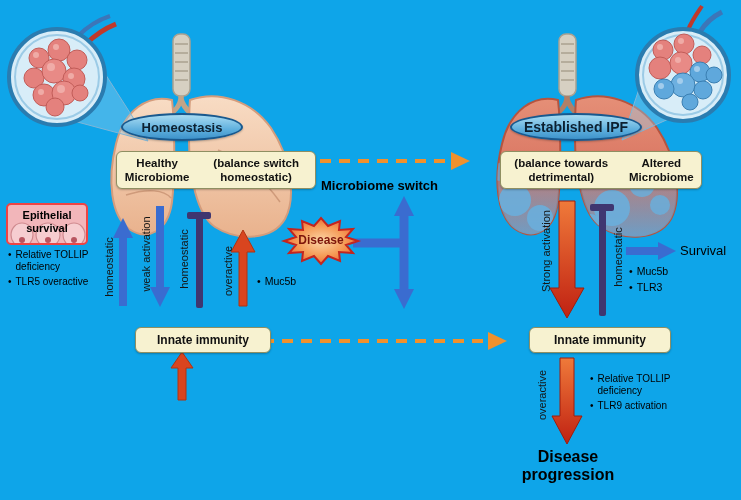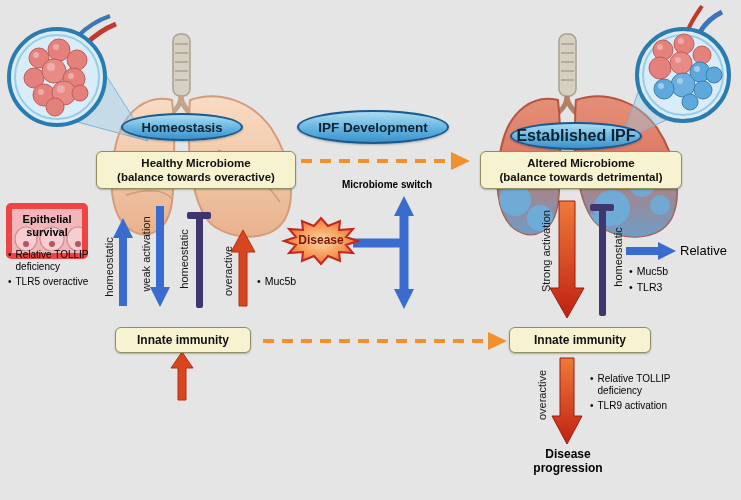--- a/index.html
+++ b/index.html
@@ -1,35 +1,35 @@
 <!DOCTYPE html>
 <html><head>
 <meta charset="utf-8">
 <style>
   *{margin:0;padding:0;box-sizing:border-box;}
   html,body{background:#ffffff;font-family:"Liberation Sans",sans-serif;}
-  #fig{position:relative;width:741px;height:500px;background:#e5e5e5;overflow:hidden;}
+  #fig{position:relative;width:741px;height:500px;background:#0ea5e9;overflow:hidden;}
   #art{position:absolute;left:0;top:0;}
 
   .stage{position:absolute;border:2px solid #19598e;border-radius:50%;
     background:linear-gradient(180deg,#aadcf2 0%,#5fb0de 60%,#3e93cb 100%);
     display:flex;align-items:center;justify-content:center;
     font-weight:bold;color:#0c2030;box-shadow:0 1px 2px rgba(0,0,0,.25);}
   .mbox{position:absolute;background:#f7f2d0;border:1.5px solid #8f8f62;border-radius:6px;
-    display:flex;flex-direction:column;align-items:center;justify-content:center;
+    display:flex;flex-direction:row;align-items:center;justify-content:center;
     font-weight:bold;color:#111;text-align:center;line-height:1.25;
-    box-shadow:0 1px 2px rgba(0,0,0,.25);}
+    box-shadow:0 1px 2px rgba(0,0,0,.25);margin-left:20px;}
   .blabel{position:absolute;font-weight:bold;color:#000;text-align:center;line-height:1.15;}
   .vlabel{position:absolute;width:110px;text-align:center;font-size:11px;color:#151515;
     transform:rotate(-90deg);white-space:nowrap;}
   .bullets{position:absolute;font-size:10px;color:#000;}
   .bullet{display:flex;gap:4px;line-height:1.2;margin-bottom:3px;}
   .bullet .dot{flex:0 0 auto;}
-  .epibox{position:absolute;left:6px;top:203px;width:82px;height:56px;
-    background:#f2b6ba;border:6px solid #ef4444;border-radius:5px;overflow:hidden;}
+  .epibox{position:absolute;left:6px;top:203px;width:82px;height:42px;
+    background:#f2b6ba;border:2px solid #ef4444;border-radius:5px;overflow:hidden;}
   .epibox svg{position:absolute;left:0;top:0;}
   .epitext{position:absolute;left:0;top:4px;width:100%;text-align:center;
     font-weight:bold;font-size:11px;line-height:1.15;color:#000;}
   .plain{position:absolute;color:#000;}
 </style>
 </head>
 <body>
 
 <div id="fig">
 
@@ -217,36 +217,33 @@
     <g>
       <polygon points="178,400 178,368 171,368 182,352 193,368 186,368 186,400" fill="#d9451f" stroke="#b23210" stroke-width="1"></polygon>
     </g>
 
     <polygon points="358,241 346,245 353,253 339,252 340,261 328,256 321,264 314,256 302,261 303,252 289,253 296,245 284,241 296,237 289,229 303,230 302,221 314,226 321,218 328,226 340,221 339,230 353,229 346,237" fill="url(#starGrad)" stroke="#c3251f" stroke-width="2"></polygon>
   </svg>
 
   <div class="stage" style="left:121px;top:113px;width:122px;height:28px;font-size:13px;">
     <span>Homeostasis</span>
   </div>
-  <div class="stage" style="left:297px;top:110px;width:152px;height:34px;font-size:13.5px;">
-    <span>IPF Development</span>
-  </div>
-  <div class="stage" style="left:510px;top:122px;width:132px;height:28px;font-size:16px;">
+  <div class="stage" style="left:510px;top:113px;width:132px;height:28px;font-size:14px;">
     <span>Established IPF</span>
   </div>
 
   <div class="mbox" style="left:96px;top:151px;width:200px;height:38px;font-size:11.5px;">
     <div>Healthy Microbiome</div>
-    <div>(balance towards overactive)</div>
+    <div>(balance switch homeostatic)</div>
   </div>
   <div class="mbox" style="left:480px;top:151px;width:202px;height:38px;font-size:11.5px;">
+    <div>(balance towards detrimental)</div>
     <div>Altered Microbiome</div>
-    <div>(balance towards detrimental)</div>
-  </div>
-  <div class="blabel" style="left:312px;top:179px;width:150px;font-size:10px;">Microbiome switch</div>
+  </div>
+  <div class="blabel" style="left:288px;top:179px;width:150px;font-size:13px;text-align:right;">Microbiome switch</div>
 
   <div class="epibox">
     <svg width="82" height="42" viewBox="0 0 82 42">
       <g stroke="#cf8a8f" stroke-width="1.2">
         <ellipse cx="14" cy="30" rx="11" ry="12" fill="#f6cdd0"></ellipse>
         <ellipse cx="40" cy="30" rx="12" ry="12" fill="#f6cdd0"></ellipse>
         <ellipse cx="66" cy="30" rx="11" ry="12" fill="#f6cdd0"></ellipse>
       </g>
       <g fill="#b85560">
         <circle cx="14" cy="35" r="3"></circle>
@@ -283,21 +280,21 @@
     </div>
   </div>
 
   <div class="mbox" style="left:115px;top:327px;width:136px;height:26px;font-size:12px;">
     <div>Innate immunity</div>
   </div>
   <div class="mbox" style="left:509px;top:327px;width:142px;height:26px;font-size:12px;">
     <div>Innate immunity</div>
   </div>
 
-  <div class="plain" style="left:680px;top:243px;font-size:13px;">Relative</div>
+  <div class="plain" style="left:680px;top:243px;font-size:13px;">Survival</div>
   <div class="bullets" style="left:629px;top:265px;width:80px;font-size:10.5px;">
     <div class="bullet">
       <span class="dot">•</span>
       <span>Muc5b</span>
     </div>
     <div class="bullet">
       <span class="dot">•</span>
       <span>TLR3</span>
     </div>
   </div>
@@ -305,15 +302,15 @@
   <div class="bullets" style="left:590px;top:373px;width:118px;">
     <div class="bullet">
       <span class="dot">•</span>
       <span>Relative TOLLIP deficiency</span>
     </div>
     <div class="bullet">
       <span class="dot">•</span>
       <span>TLR9 activation</span>
     </div>
   </div>
-  <div class="blabel" style="left:512px;top:448px;width:112px;font-size:12px;">Disease progression</div>
+  <div class="blabel" style="left:512px;top:448px;width:112px;font-size:16px;">Disease progression</div>
 
 </div>
 
 </body></html>

